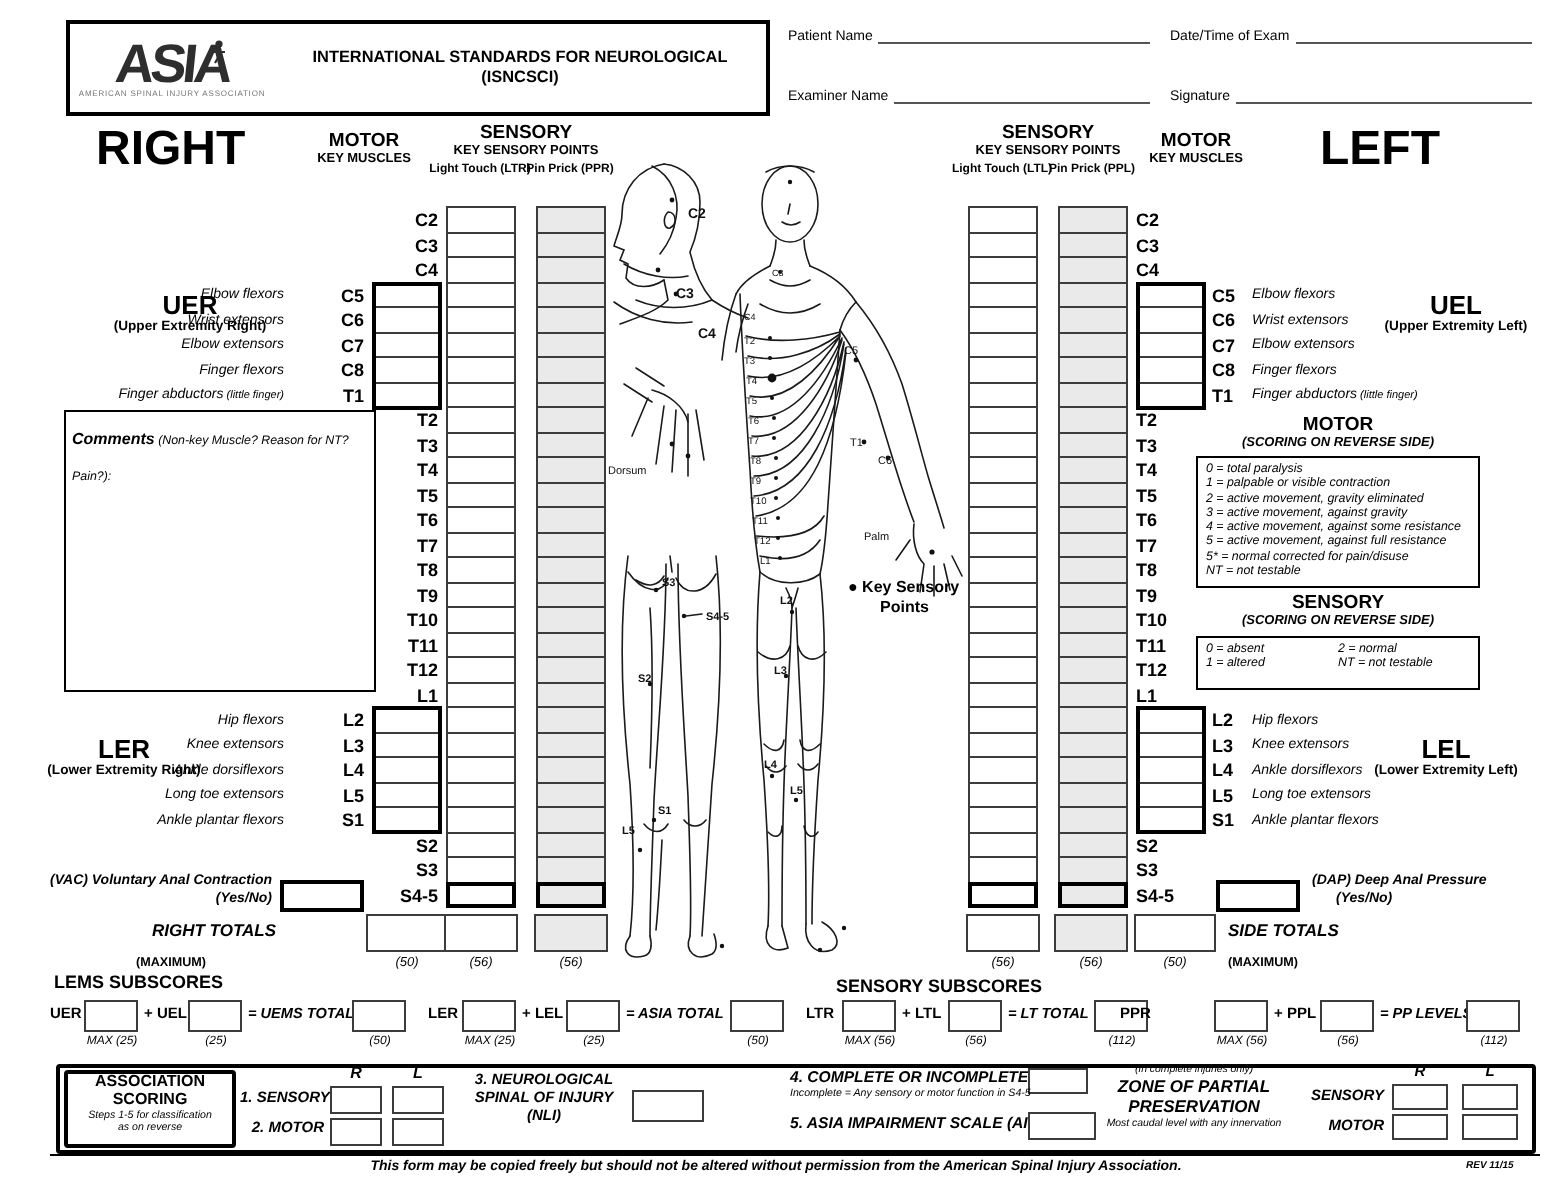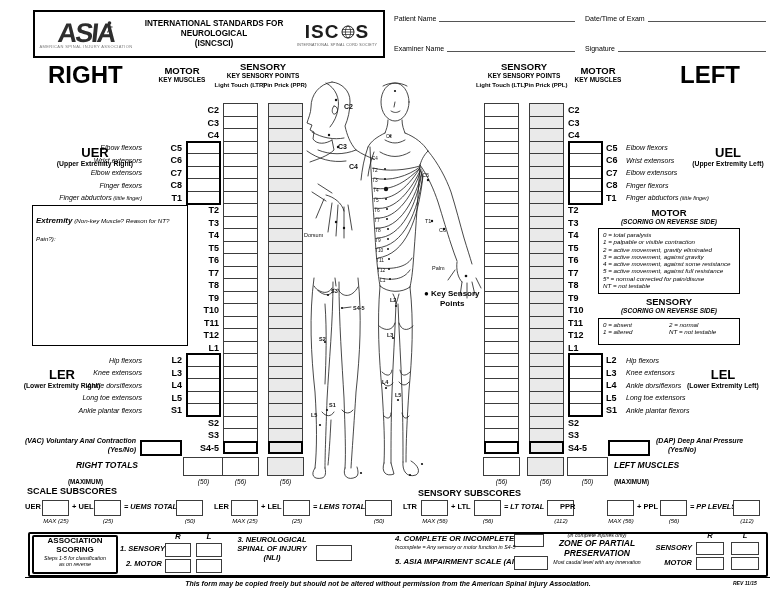--- a/index.html
+++ b/index.html
@@ -44,32 +44,20 @@
     <svg width="9" height="12" viewBox="0 0 9 12" style="position:absolute;left:70px;top:1px">
       <circle cx="4.5" cy="2" r="1.8" fill="#2e2e2e"></circle>
       <path d="M4.5,4 L4.5,8 M1.5,6 L7.5,6 M4.5,8 L2.5,11.5 M4.5,8 L6.5,11.5" stroke="#2e2e2e" stroke-width="1.1" fill="none"></path>
     </svg>
     <div class="asia-sub">AMERICAN SPINAL INJURY ASSOCIATION</div>
   </div>
   <div class="hdr-title">
     <div>INTERNATIONAL STANDARDS FOR NEUROLOGICAL</div>
     <div>(ISNCSCI)</div>
   </div>
-  <div class="iscos">
-    <div class="iscos-row">
-      <span>ISC</span>
-      <svg width="14" height="14" viewBox="0 0 14 14">
-        <circle cx="7" cy="7" r="6" fill="none" stroke="#1c1c1c" stroke-width="1"></circle>
-        <ellipse cx="7" cy="7" rx="2.6" ry="6" fill="none" stroke="#1c1c1c" stroke-width=".7"></ellipse>
-        <path d="M1,4.5 H13 M1,7 H13 M1,9.5 H13" stroke="#1c1c1c" stroke-width=".7"></path>
-      </svg>
-      <span>S</span>
-    </div>
-    <div class="iscos-sub">INTERNATIONAL SPINAL CORD SOCIETY</div>
-  </div>
 </div>
 <div class="hdr-fields">
   <div class="frow">
     <div class="fld">
       <span>Patient Name</span>
         <span class="uline"></span>
     </div>
     <div class="fld">
       <span>Date/Time of Exam</span>
         <span class="uline"></span>
@@ -81,21 +69,21 @@
         <span class="uline"></span>
     </div>
     <div class="fld">
       <span>Signature</span>
         <span class="uline"></span>
     </div>
   </div>
 </div>
 
 <div class="lbl b" style="left:48px;top:62px;font-size:24px">RIGHT</div>
-<div class="lbl b" style="left:680px;top:62px;font-size:24px">LEFT</div>
+<div class="lbl b" style="left:660px;top:62px;font-size:24px">LEFT</div>
 
 <div class="lbl b ctr" style="left:147px;top:66px;width:70px;font-size:9.5px">MOTOR</div>
 <div class="lbl b ctr" style="left:147px;top:76px;width:70px;font-size:6.5px">KEY MUSCLES</div>
 <div class="lbl b ctr" style="left:223px;top:62px;width:80px;font-size:9.5px">SENSORY</div>
 <div class="lbl b ctr" style="left:223px;top:72px;width:80px;font-size:6.5px">KEY SENSORY POINTS</div>
 <div class="lbl ctr" style="left:205px;top:82px;width:70px;font-size:6px;font-weight:bold">Light Touch (LTR)</div>
 <div class="lbl ctr" style="left:251px;top:82px;width:68px;font-size:6px;font-weight:bold">Pin Prick (PPR)</div>
 
 <div class="lbl b ctr" style="left:484px;top:62px;width:80px;font-size:9.5px">SENSORY</div>
 <div class="lbl b ctr" style="left:484px;top:72px;width:80px;font-size:6.5px">KEY SENSORY POINTS</div>
@@ -107,21 +95,21 @@
 <div class="lbl b ctr" style="left:55px;top:146px;width:80px;font-size:13px">UER</div>
 <div class="lbl b ctr" style="left:35px;top:160px;width:120px;font-size:6.8px">(Upper Extremity Right)</div>
 <div class="lbl b ctr" style="left:678px;top:146px;width:100px;font-size:13px">UEL</div>
 <div class="lbl b ctr" style="left:668px;top:160px;width:120px;font-size:6.8px">(Upper Extremity Left)</div>
 <div class="lbl b ctr" style="left:22px;top:368px;width:80px;font-size:13px">LER</div>
 <div class="lbl b ctr" style="left:2px;top:382px;width:120px;font-size:6.8px">(Lower Extremity Right)</div>
 <div class="lbl b ctr" style="left:683px;top:368px;width:80px;font-size:13px">LEL</div>
 <div class="lbl b ctr" style="left:663px;top:382px;width:120px;font-size:6.8px">(Lower Extremity Left)</div>
 
 <div style="position:absolute;left:32px;top:205px;width:156px;height:141px;border:1.5px solid #000;padding:3px">
-  <span class="b i" style="font-size:8px">Extremity</span><span class="i" style="font-size:6.2px"> (Non-key Muscle? Reason for NT? Pain?):</span>
+  <span class="b i" style="font-size:8px">Comments</span><span class="i" style="font-size:6.2px"> (Non-key Muscle? Reason for NT? Pain?):</span>
 </div>
 
 <div id="form-grid" style="position:absolute;left:0;top:0;width:776px;height:600px;pointer-events:none">
     <div class="lbl b rt" style="left: 181px; top: 105px; width: 38px; font-size: 9px;">C2</div>
     <div class="lbl b" style="left: 568px; top: 105px; width: 46px; font-size: 9px;">C2</div>
     <div class="bx" style="left: 223px; top: 103px; width: 35px; height: 13.5px; pointer-events: auto;"></div>
     <div class="bx sh" style="left: 268px; top: 103px; width: 35px; height: 13.5px; pointer-events: auto;"></div>
     <div class="bx" style="left: 484px; top: 103px; width: 35px; height: 13.5px; pointer-events: auto;"></div>
     <div class="bx sh" style="left: 529px; top: 103px; width: 35px; height: 13.5px; pointer-events: auto;"></div>
     <div class="lbl b rt" style="left: 181px; top: 117.5px; width: 38px; font-size: 9px;">C3</div>
@@ -507,38 +495,38 @@
 <div class="lbl i ctr" style="left:183px;top:478px;width:41px;font-size:6.5px">(50)</div>
 <div class="lbl i ctr" style="left:222px;top:478px;width:37px;font-size:6.5px">(56)</div>
 <div class="lbl i ctr" style="left:267px;top:478px;width:37px;font-size:6.5px">(56)</div>
 
 <div class="bx" style="left:483px;top:457px;width:37px;height:19px"></div>
 <div class="bx sh" style="left:527px;top:457px;width:37px;height:19px"></div>
 <div class="bx" style="left:567px;top:457px;width:41px;height:19px"></div>
 <div class="lbl i ctr" style="left:483px;top:478px;width:37px;font-size:6.5px">(56)</div>
 <div class="lbl i ctr" style="left:527px;top:478px;width:37px;font-size:6.5px">(56)</div>
 <div class="lbl i ctr" style="left:567px;top:478px;width:41px;font-size:6.5px">(50)</div>
-<div class="lbl b i" style="left:614px;top:461px;width:98px;font-size:8.5px">LEFT MUSCLES</div>
+<div class="lbl b i" style="left:614px;top:461px;width:98px;font-size:8.5px">SIDE TOTALS</div>
 <div class="lbl b" style="left:614px;top:478px;width:63px;font-size:6.3px">(MAXIMUM)</div>
 
-<div class="lbl b" style="left:27px;top:486px;font-size:9px">SCALE SUBSCORES</div>
+<div class="lbl b" style="left:27px;top:486px;font-size:9px">LEMS SUBSCORES</div>
 <div class="lbl b" style="left:25px;top:503px;font-size:7.5px">UER</div>
 <div class="bx" style="left:42px;top:500px;width:27px;height:16px"></div>
 <div class="lbl b" style="left:72px;top:503px;font-size:7.5px">+ UEL</div>
 <div class="bx" style="left:94px;top:500px;width:27px;height:16px"></div>
 <div class="lbl b i" style="left:124px;top:503px;font-size:7.3px">= UEMS TOTAL</div>
 <div class="bx" style="left:176px;top:500px;width:27px;height:16px"></div>
 <div class="lbl i ctr" style="left:31px;top:518px;width:50px;font-size:6px">MAX (25)</div>
 <div class="lbl i ctr" style="left:83px;top:518px;width:50px;font-size:6px">(25)</div>
 <div class="lbl i ctr" style="left:165px;top:518px;width:50px;font-size:6px">(50)</div>
 <div class="lbl b" style="left:214px;top:503px;font-size:7.5px">LER</div>
 <div class="bx" style="left:231px;top:500px;width:27px;height:16px"></div>
 <div class="lbl b" style="left:261px;top:503px;font-size:7.5px">+ LEL</div>
 <div class="bx" style="left:283px;top:500px;width:27px;height:16px"></div>
-<div class="lbl b i" style="left:313px;top:503px;font-size:7.3px">= LEMS TOTAL</div>
+<div class="lbl b i" style="left:313px;top:503px;font-size:7.3px">= ASIA TOTAL</div>
 <div class="bx" style="left:365px;top:500px;width:27px;height:16px"></div>
 <div class="lbl i ctr" style="left:220px;top:518px;width:50px;font-size:6px">MAX (25)</div>
 <div class="lbl i ctr" style="left:272px;top:518px;width:50px;font-size:6px">(25)</div>
 <div class="lbl i ctr" style="left:354px;top:518px;width:50px;font-size:6px">(50)</div>
 
 <div class="lbl b" style="left:418px;top:488px;font-size:9px">SENSORY SUBSCORES</div>
 <div class="lbl b" style="left:403px;top:503px;font-size:7.5px">LTR</div>
 <div class="bx" style="left:421px;top:500px;width:27px;height:16px"></div>
 <div class="lbl b" style="left:451px;top:503px;font-size:7.5px">+ LTL</div>
 <div class="bx" style="left:474px;top:500px;width:27px;height:16px"></div>

